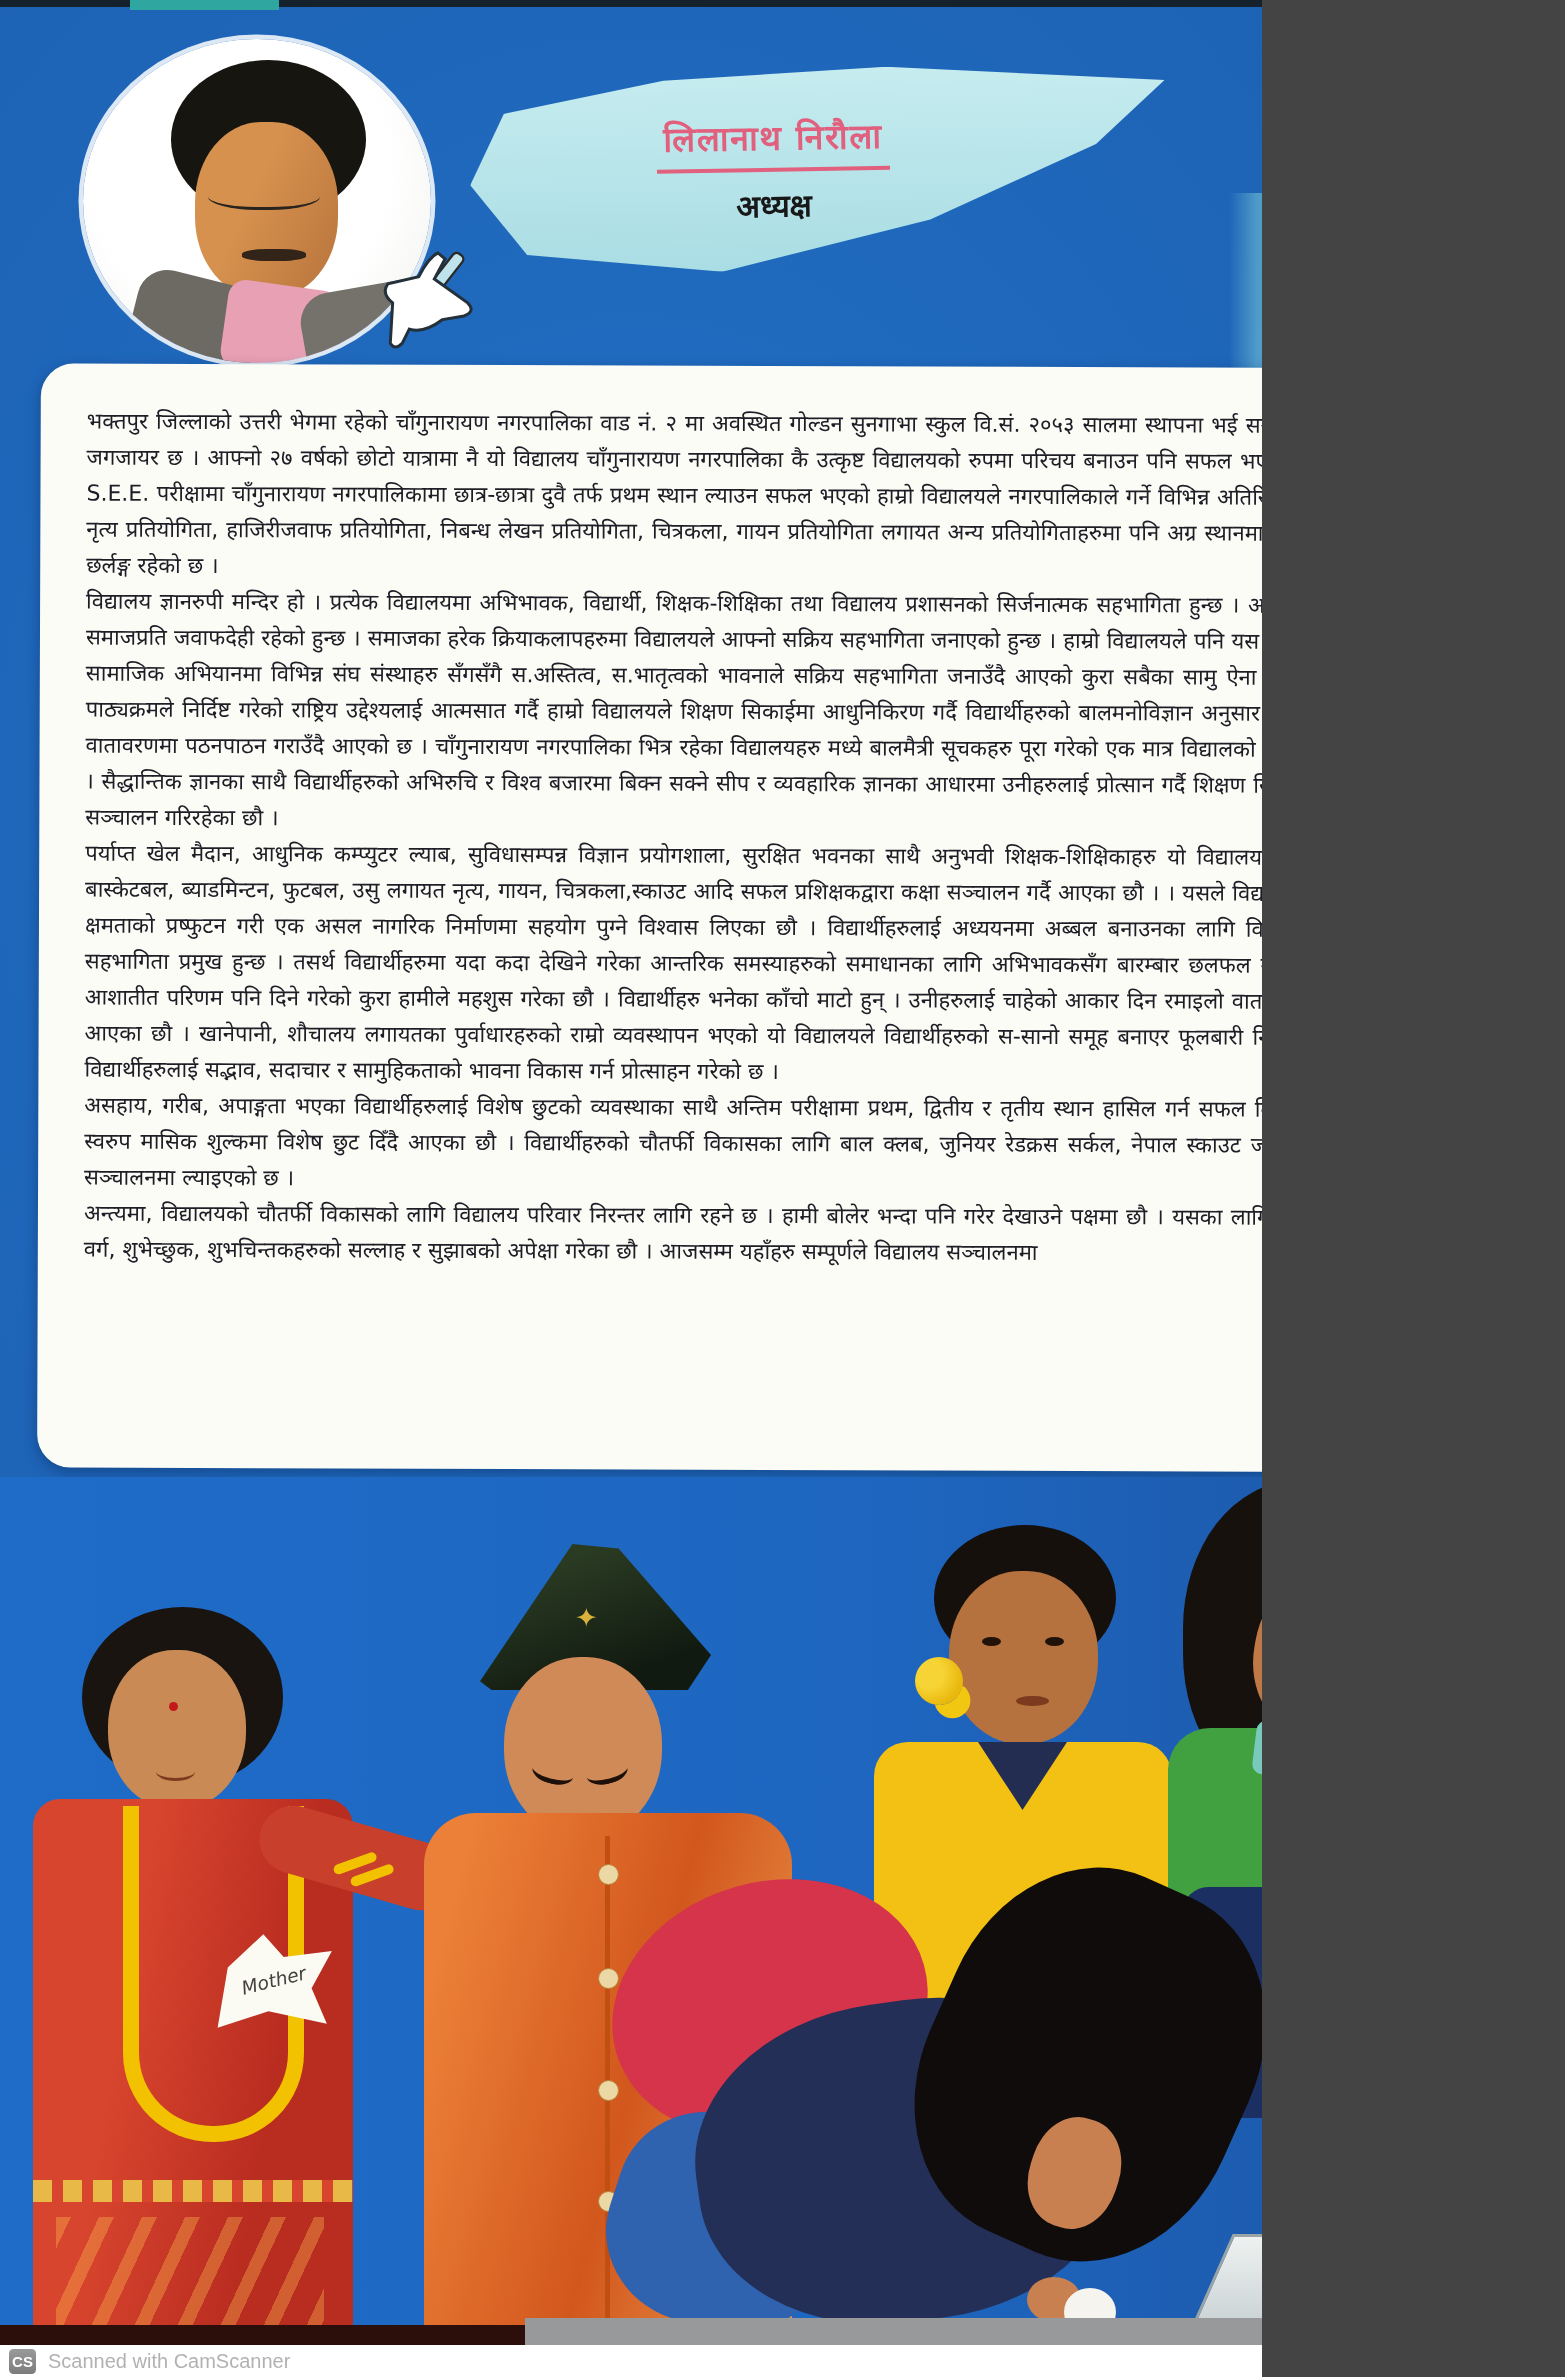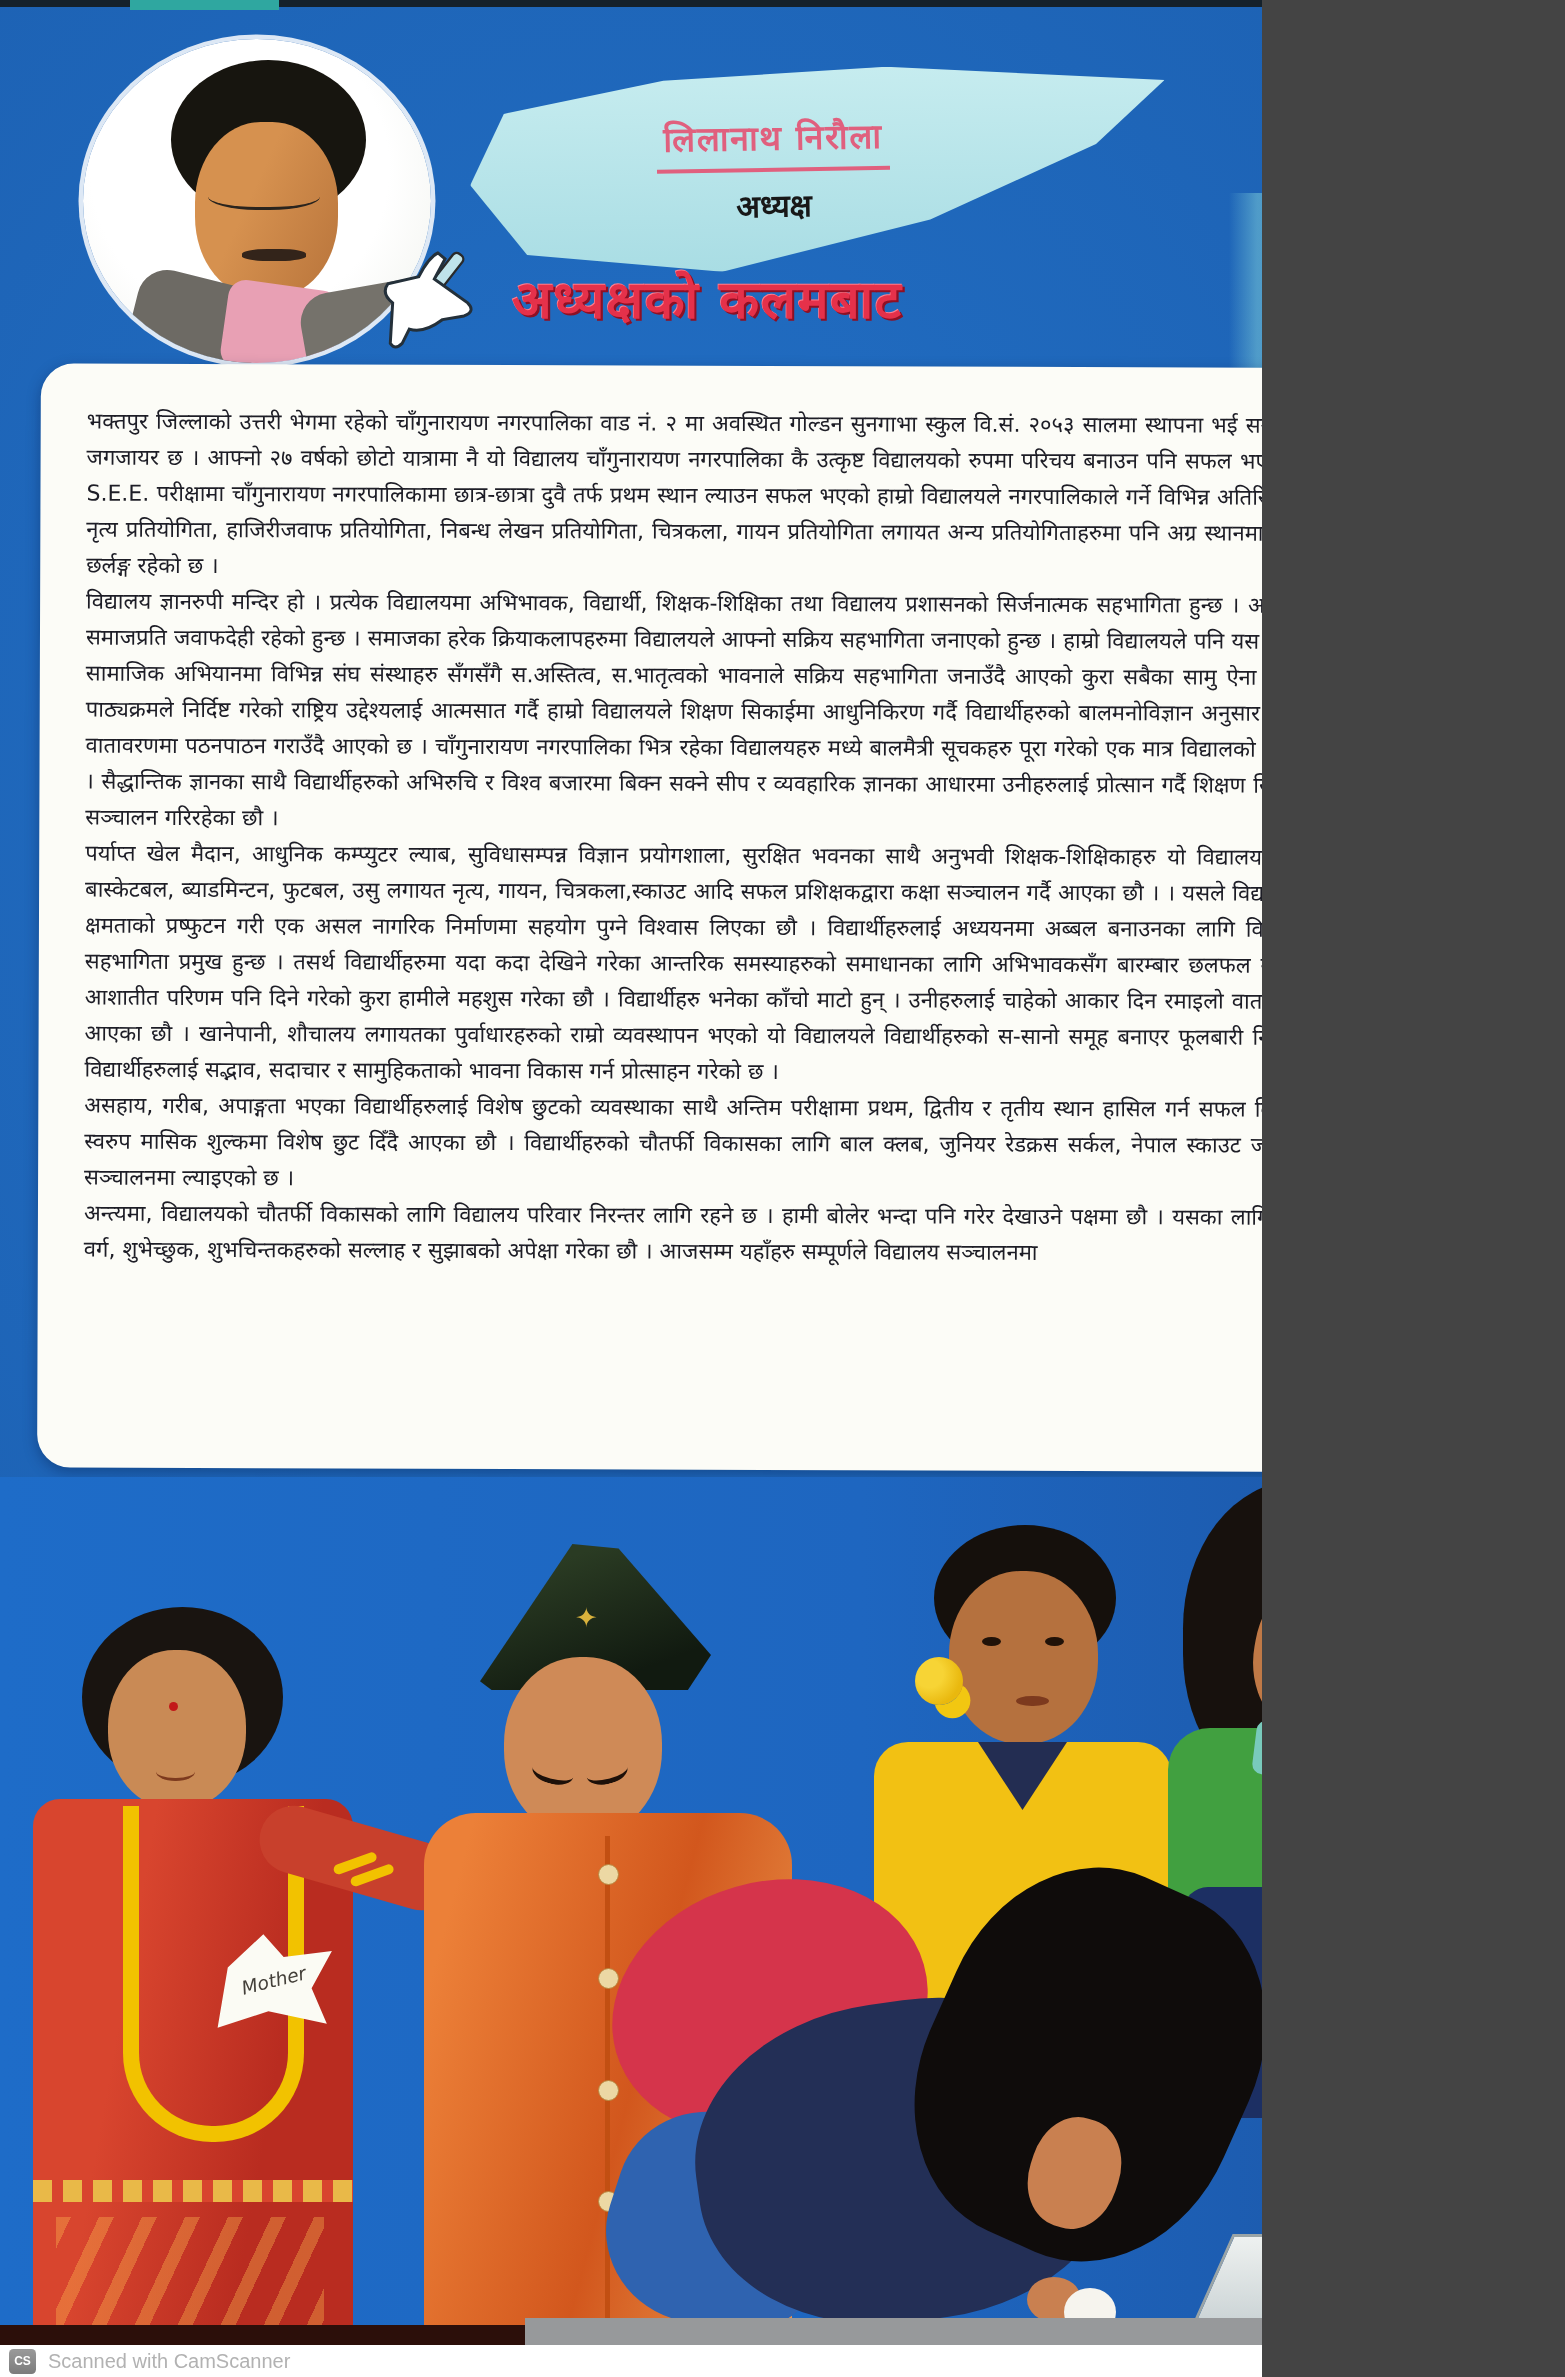--- a/index.html
+++ b/index.html
@@ -127,21 +127,21 @@
   .t-tray1{left:6px;top:46px;width:223px;height:91px;border:3.7px solid #9aa4a6;
     background:linear-gradient(180deg,#eef1f0,#c9d2d4);transform:skewX(-24deg);}
   .t-tray2{left:190px;top:21px;width:161px;height:116px;border-left:7.4px solid #2c2f2a;
     background:linear-gradient(180deg,#dfe5e4 55%,#aab4b6);transform:rotate(-6deg);}
   .band-dark{position:absolute;left:0;top:848px;width:525px;height:20px;background:#2c0f0a;}
   .band-gray{position:absolute;left:525px;top:841px;width:1041px;height:27.5px;background:#97999b;}
   
   .footer{position:absolute;left:0;top:2345px;width:1566px;height:32px;background:#ffffff;
     display:flex;align-items:center;}
   .cs-logo{width:27px;height:25px;margin-left:9px;border-radius:4.5px;
-    background:linear-gradient(180deg,#9a9a9a,#7c7c7c);color:#fff;font-weight:bold;font-size:12px;
+    background:linear-gradient(180deg,#9a9a9a,#7c7c7c);color:#fff;font-weight:bold;font-size:15px;
     display:flex;align-items:center;justify-content:center;font-family:"Liberation Sans",sans-serif;}
   .footer .scan-text{margin-left:12px;color:#b2b2b2;font-size:20px;font-family:"Liberation Sans",sans-serif;}
 </style>
 </head>
 <body>
 
 <div class="page">
 
   <div class="top-strip"></div>
   <div class="top-teal"></div>
@@ -161,21 +161,20 @@
     <div class="name">लिलानाथ निरौला</div>
     <div class="role">अध्यक्ष</div>
   </div>
 
   <svg class="hand-icon" viewBox="0 0 100 100">
     <rect x="50" y="6" width="10" height="52" rx="4" transform="rotate(38 55 32)" fill="#bfe3ea" stroke="#2a2a2a" stroke-width="2"></rect>
     <polygon points="36,58 44,50 50,62" fill="#2a2a2a"></polygon>
     <path d="M14 52 q-10 -8 -4 -16 l26 -6 q8 -16 16 -20 l6 5 -9 17 28 20 q7 7 -3 11 l-18 3 q-16 12 -28 8 l-6 12 q-6 6 -10 0 z" fill="#ffffff" stroke="#24303a" stroke-width="2.5"></path>
   </svg>
 
-  <div class="main-heading">अध्यक्षको कलमबाट</div>
 
   <div class="article-box">
     <p>भक्तपुर जिल्लाको उत्तरी भेगमा रहेको चाँगुनारायण नगरपालिका वाड नं. २ मा अवस्थित गोल्डन सुनगाभा स्कुल वि.सं. २०५३ सालमा स्थापना भई सञ्चालन हुँदै आएको कुरा जगजायर छ । आफ्नो २७ वर्षको छोटो यात्रामा नै यो विद्यालय चाँगुनारायण नगरपालिका कै उत्कृष्ट विद्यालयको रुपमा परिचय बनाउन पनि सफल भएको छ । यस विद्यालयले S.E.E. परीक्षामा चाँगुनारायण नगरपालिकामा छात्र-छात्रा दुवै तर्फ प्रथम स्थान ल्याउन सफल भएको हाम्रो विद्यालयले नगरपालिकाले गर्ने विभिन्न अतिरिक्त क्रियाकलाहरु जस्तै: नृत्य प्रतियोगिता, हाजिरीजवाफ प्रतियोगिता, निबन्ध लेखन प्रतियोगिता, चित्रकला, गायन प्रतियोगिता लगायत अन्य प्रतियोगिताहरुमा पनि अग्र स्थानमा रहेको कुरा सबैको सामु छर्लङ्ग रहेको छ ।</p>
     <p>विद्यालय ज्ञानरुपी मन्दिर हो । प्रत्येक विद्यालयमा अभिभावक, विद्यार्थी, शिक्षक-शिक्षिका तथा विद्यालय प्रशासनको सिर्जनात्मक सहभागिता हुन्छ । अझै भन्ने हो भने विद्यालय समाजप्रति जवाफदेही रहेको हुन्छ । समाजका हरेक क्रियाकलापहरुमा विद्यालयले आफ्नो सक्रिय सहभागिता जनाएको हुन्छ । हाम्रो विद्यालयले पनि यस भेगमा हुने गरेका विभिन्न सामाजिक अभियानमा विभिन्न संघ संस्थाहरु सँगसँगै स.अस्तित्व, स.भातृत्वको भावनाले सक्रिय सहभागिता जनाउँदै आएको कुरा सबैका सामु ऐना जस्तै छर्लङ्ग रहेको छ । पाठ्यक्रमले निर्दिष्ट गरेको राष्ट्रिय उद्देश्यलाई आत्मसात गर्दै हाम्रो विद्यालयले शिक्षण सिकाईमा आधुनिकिरण गर्दै विद्यार्थीहरुको बालमनोविज्ञान अनुसार विद्यालयमा बालमैत्रीपूर्ण वातावरणमा पठनपाठन गराउँदै आएको छ । चाँगुनारायण नगरपालिका भित्र रहेका विद्यालयहरु मध्ये बालमैत्री सूचकहरु पूरा गरेको एक मात्र विद्यालको नाम हो गोल्डन सुनगाभा । सैद्धान्तिक ज्ञानका साथै विद्यार्थीहरुको अभिरुचि र विश्व बजारमा बिक्न सक्ने सीप र व्यवहारिक ज्ञानका आधारमा उनीहरुलाई प्रोत्सान गर्दै शिक्षण सिकाईका क्रियाकलापहरु सञ्चालन गरिरहेका छौ ।</p>
     <p>पर्याप्त खेल मैदान, आधुनिक कम्प्युटर ल्याब, सुविधासम्पन्न विज्ञान प्रयोगशाला, सुरक्षित भवनका साथै अनुभवी शिक्षक-शिक्षिकाहरु यो विद्यालयका खास सम्पती हुन् ।  बास्केटबल, ब्याडमिन्टन, फुटबल, उसु लगायत नृत्य, गायन, चित्रकला,स्काउट आदि सफल प्रशिक्षकद्वारा कक्षा सञ्चालन गर्दै आएका छौ  । । यसले विद्यार्थी भित्रको अन्तर्रनिहित क्षमताको प्रष्फुटन गरी एक असल नागरिक निर्माणमा सहयोग पुग्ने विश्वास लिएका छौ । विद्यार्थीहरुलाई अध्ययनमा अब्बल बनाउनका लागि विद्यालय र अभिभावकको सहभागिता प्रमुख हुन्छ । तसर्थ विद्यार्थीहरुमा यदा कदा देखिने गरेका आन्तरिक समस्याहरुको समाधानका लागि अभिभावकसँग बारम्बार छलफल गर्दै आएका छौ । यसले आशातीत परिणम पनि दिने गरेको कुरा हामीले महशुस गरेका छौ । विद्यार्थीहरु भनेका काँचो माटो हुन् । उनीहरुलाई चाहेको आकार दिन रमाइलो वातावरणमा पठन-पाठन गर्दै आएका छौ ।  खानेपानी, शौचालय लगायतका पुर्वाधारहरुको राम्रो व्यवस्थापन भएको यो विद्यालयले विद्यार्थीहरुको स-सानो समूह बनाएर फूलबारी निर्माण गरेको छ । यसले विद्यार्थीहरुलाई सद्भाव, सदाचार र सामुहिकताको भावना विकास गर्न प्रोत्साहन गरेको छ ।</p>
     <p>असहाय, गरीब, अपाङ्गता भएका विद्यार्थीहरुलाई विशेष छुटको व्यवस्थाका साथै अन्तिम परीक्षामा प्रथम, द्वितीय र तृतीय स्थान हासिल गर्न सफल विद्यार्थीहरुलाई प्रोत्साहान स्वरुप मासिक शुल्कमा विशेष छुट दिँदै आएका छौ । विद्यार्थीहरुको चौतर्फी विकासका लागि बाल क्लब, जुनियर रेडक्रस सर्कल, नेपाल स्काउट जस्ता क्लबहरु गठन गरी सञ्चालनमा ल्याइएको छ ।</p>
     <p>अन्त्यमा, विद्यालयको चौतर्फी विकासको लागि विद्यालय परिवार निरन्तर लागि रहने छ । हामी बोलेर भन्दा पनि गरेर देखाउने पक्षमा छौ । यसका लागि आदरणीय अभिभावक वर्ग, शुभेच्छुक, शुभचिन्तकहरुको सल्लाह र सुझाबको अपेक्षा गरेका छौ । आजसम्म यहाँहरु सम्पूर्णले विद्यालय सञ्चालनमा</p>
   </div>
 
   <div class="collage">

